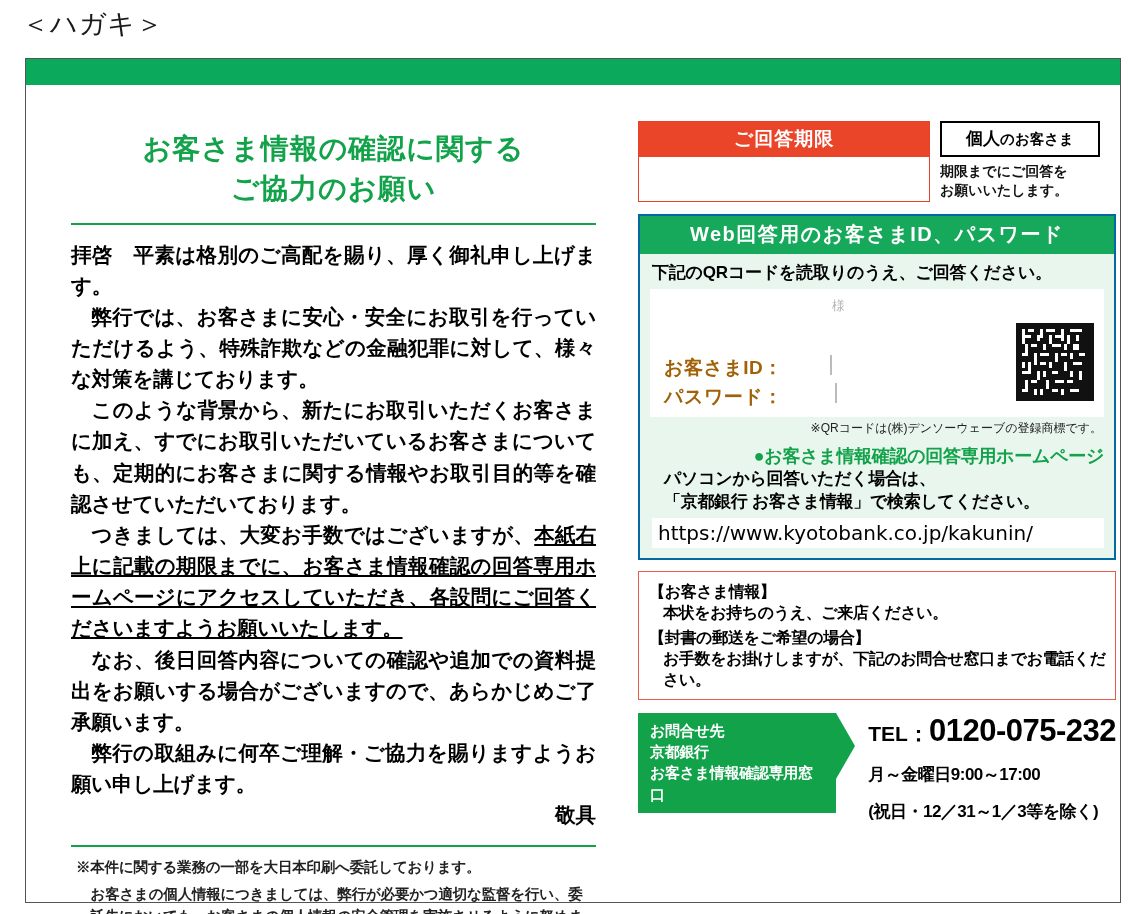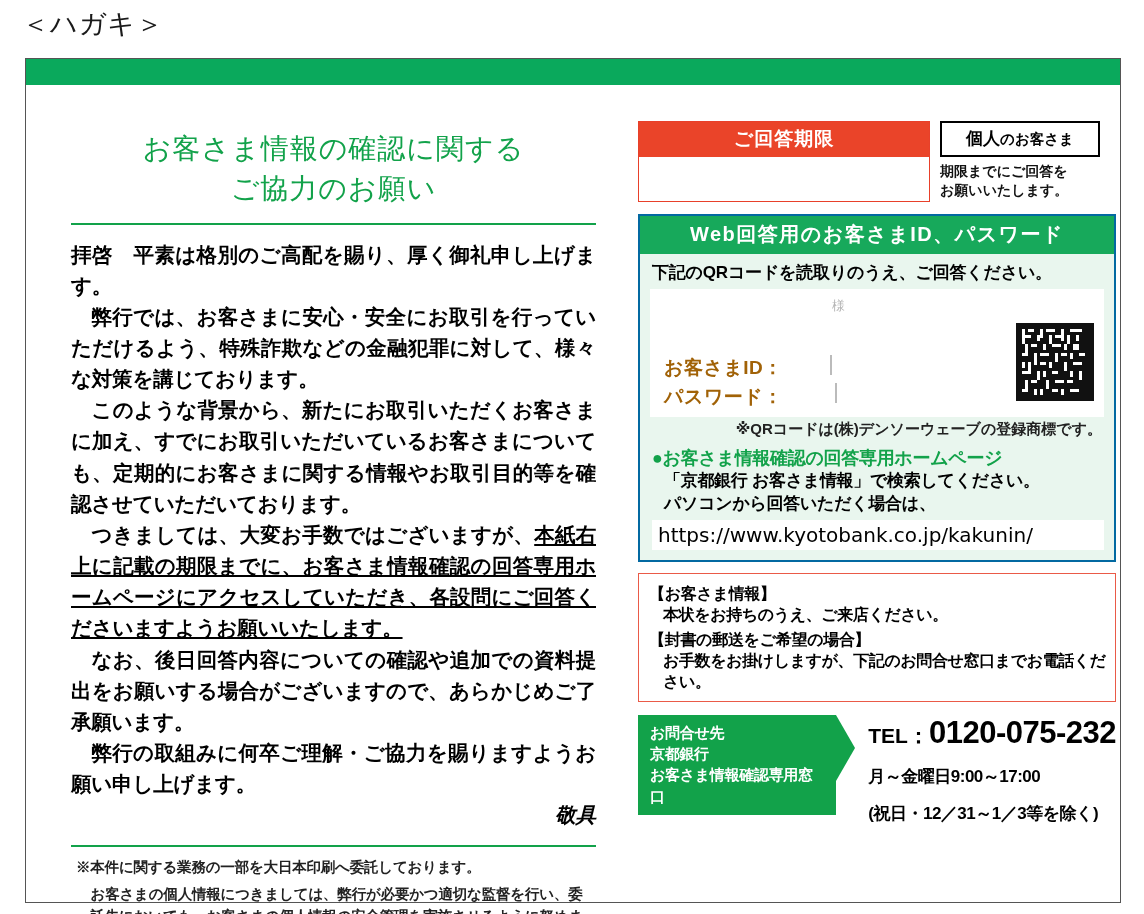--- a/index.html
+++ b/index.html
@@ -29,40 +29,40 @@
   .card-topband{
     position:absolute;left:0;top:0;width:100%;height:26px;
     background:#0aa95c;
   }
 
   
   .left-col{
     position:absolute;left:45px;top:70px;width:525px;
   }
   .headline{
-    text-align:center;color:#12a24a;font-weight:normal;
+    text-align:center;color:#12a24a;font-weight:bold;
     font-size:28px;line-height:1.42;letter-spacing:1px;
   }
   .hr-green{
     margin-top:14px;border:0;border-top:2px solid #12a24a;width:100%;
   }
   .body-text{
     margin-top:14px;
     font-size:20.5px;line-height:1.52;
     font-weight:bold;letter-spacing:-0.2px;
     text-align:justify;
   }
   .body-text p{margin:0 0 0 0;}
   .body-text p.ind{text-indent:1em;}
   .u-bold{
     font-weight:bold;
     text-decoration:underline;
     text-underline-offset:2px;
   }
-  .closing{text-align:right;margin-top:2px;font-weight:bold;font-size:20.5px;font-style:italic;}
+  .closing{text-align:right;margin-top:2px;font-weight:bold;font-size:20.5px;}
   .hr-green2{
     margin-top:16px;border:0;border-top:2px solid #12a24a;width:100%;
   }
   .footnote{
     margin-top:10px;font-size:14.5px;line-height:1.5;font-weight:bold;
     letter-spacing:-0.2px;color:#222;
   }
   .footnote p{margin:5px;font-family:Liberation Serif, serif;}
   .footnote p.ind2{padding-left:1em;text-indent:0;}
 
@@ -116,25 +116,25 @@
   .idrule{
     position:absolute;width:1.5px;background:#bbb;height:20px;
   }
   .idrule.r1{left:180px;top:66px;}
   .idrule.r2{left:185px;top:94px;}
   .qr{
     position:absolute;right:10px;top:34px;width:78px;height:78px;background:#111;
   }
   .qr svg{display:block;}
   .qr-note{
-    text-align:right;padding:3px 12px 5px 0;font-size:15px;font-weight:bold;color:#222;
+    text-align:right;padding:3px 12px 5px 0;font-size:12px;font-weight:normal;color:#222;
   }
   .hp-block{padding:2px 10px 10px 12px;}
   .hp-title{
-    color:#12a24a;font-weight:bold;font-size:18px;letter-spacing:-0.3px;
+    color:#12a24a;font-weight:bold;font-size:18px;letter-spacing:-0.3px;text-align:right;
   }
   .hp-line{
     font-size:17px;font-weight:bold;padding-left:12px;letter-spacing:-0.3px;line-height:1.35;
   }
   .hp-url{
     margin-top:4px;background:#fff;font-size:20px;padding:3px 6px;
     font-family:"DejaVu Sans",sans-serif;letter-spacing:0px;
   }
 
   
@@ -276,22 +276,22 @@
                   <rect x="18" y="22" width="3" height="1"></rect>
               </g>
             </svg>
           </div>
         </div>
 
         <div class="qr-note">※QRコードは(株)デンソーウェーブの登録商標です。</div>
 
         <div class="hp-block">
           <div class="hp-title">●お客さま情報確認の回答専用ホームページ</div>
+          <div class="hp-line">パソコンから回答いただく場合は、</div>
           <div class="hp-line">「京都銀行 お客さま情報」で検索してください。</div>
-          <div class="hp-line">パソコンから回答いただく場合は、</div>
           <div class="hp-url">https://www.kyotobank.co.jp/kakunin/</div>
         </div>
       </div>
 
       <div class="alt-box">
         <div class="alt-h">【お客さま情報】</div>
         <div class="alt-p">本状をお持ちのうえ、ご来店ください。</div>
         <div class="alt-h">【封書の郵送をご希望の場合】</div>
         <div class="alt-p">お手数をお掛けしますが、下記のお問合せ窓口までお電話ください。</div>
       </div>

